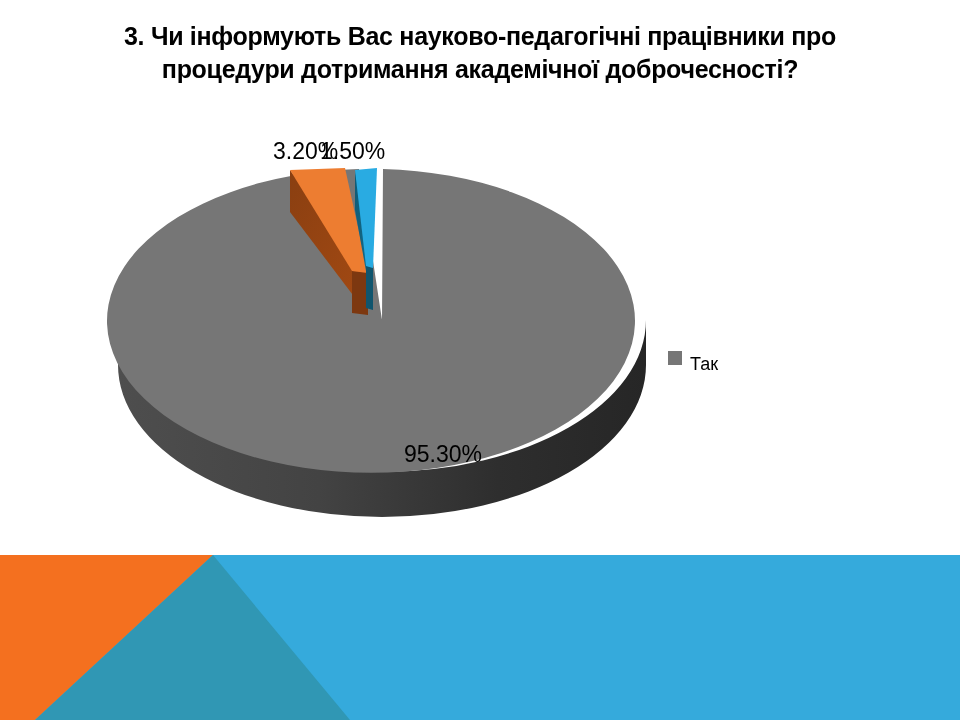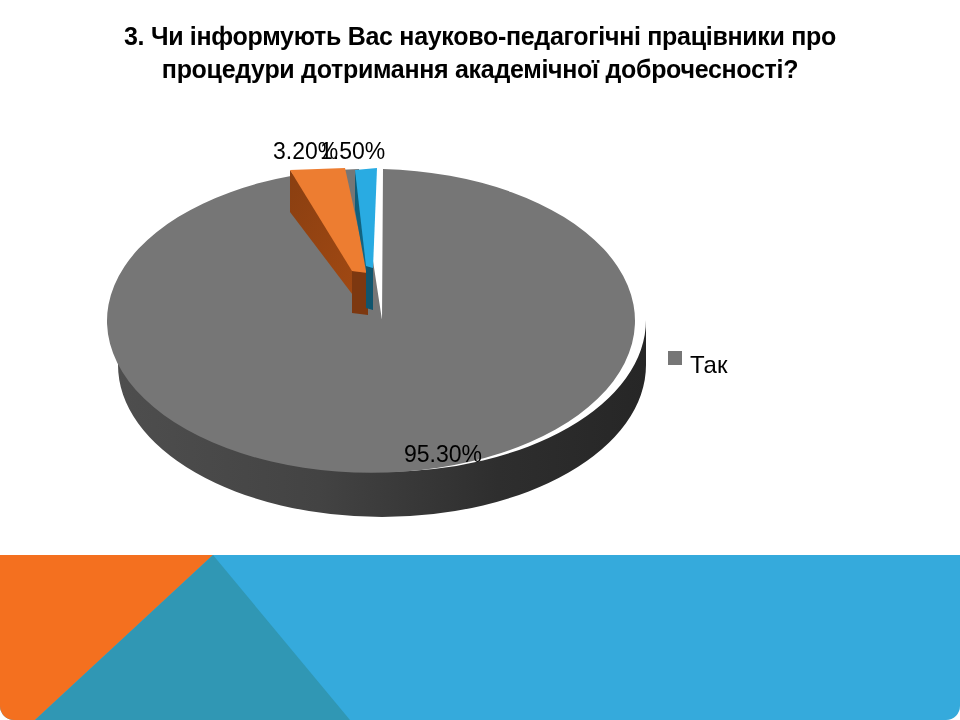--- a/index.html
+++ b/index.html
@@ -7,21 +7,20 @@
     padding: 0;
     background: #ffffff;
   }
   #slide {
     position: relative;
     width: 960px;
     height: 720px;
     background: #ffffff;
     overflow: hidden;
     font-family: "Liberation Sans", sans-serif;
-    border-radius: 14px;
   }
 
   
   #chart-title {
     position: absolute;
     left: 120px;
     top: 20px;
     width: 720px;
     text-align: center;
     font-family: "Liberation Sans", sans-serif;
@@ -71,21 +70,21 @@
     height: 36px;
   }
   .legend-swatch {
     width: 14px;
     height: 14px;
     flex: 0 0 14px;
     margin-right: 8px;
   }
   .legend-text {
     font-family: "Liberation Sans", sans-serif;
-    font-size: 24px;
+    font-size: 18px;
     color: #000000;
     white-space: nowrap;
     margin-top: 13px;
   }
 
   
   #footer-band {
     position: absolute;
     left: 0;
     bottom: 0;

